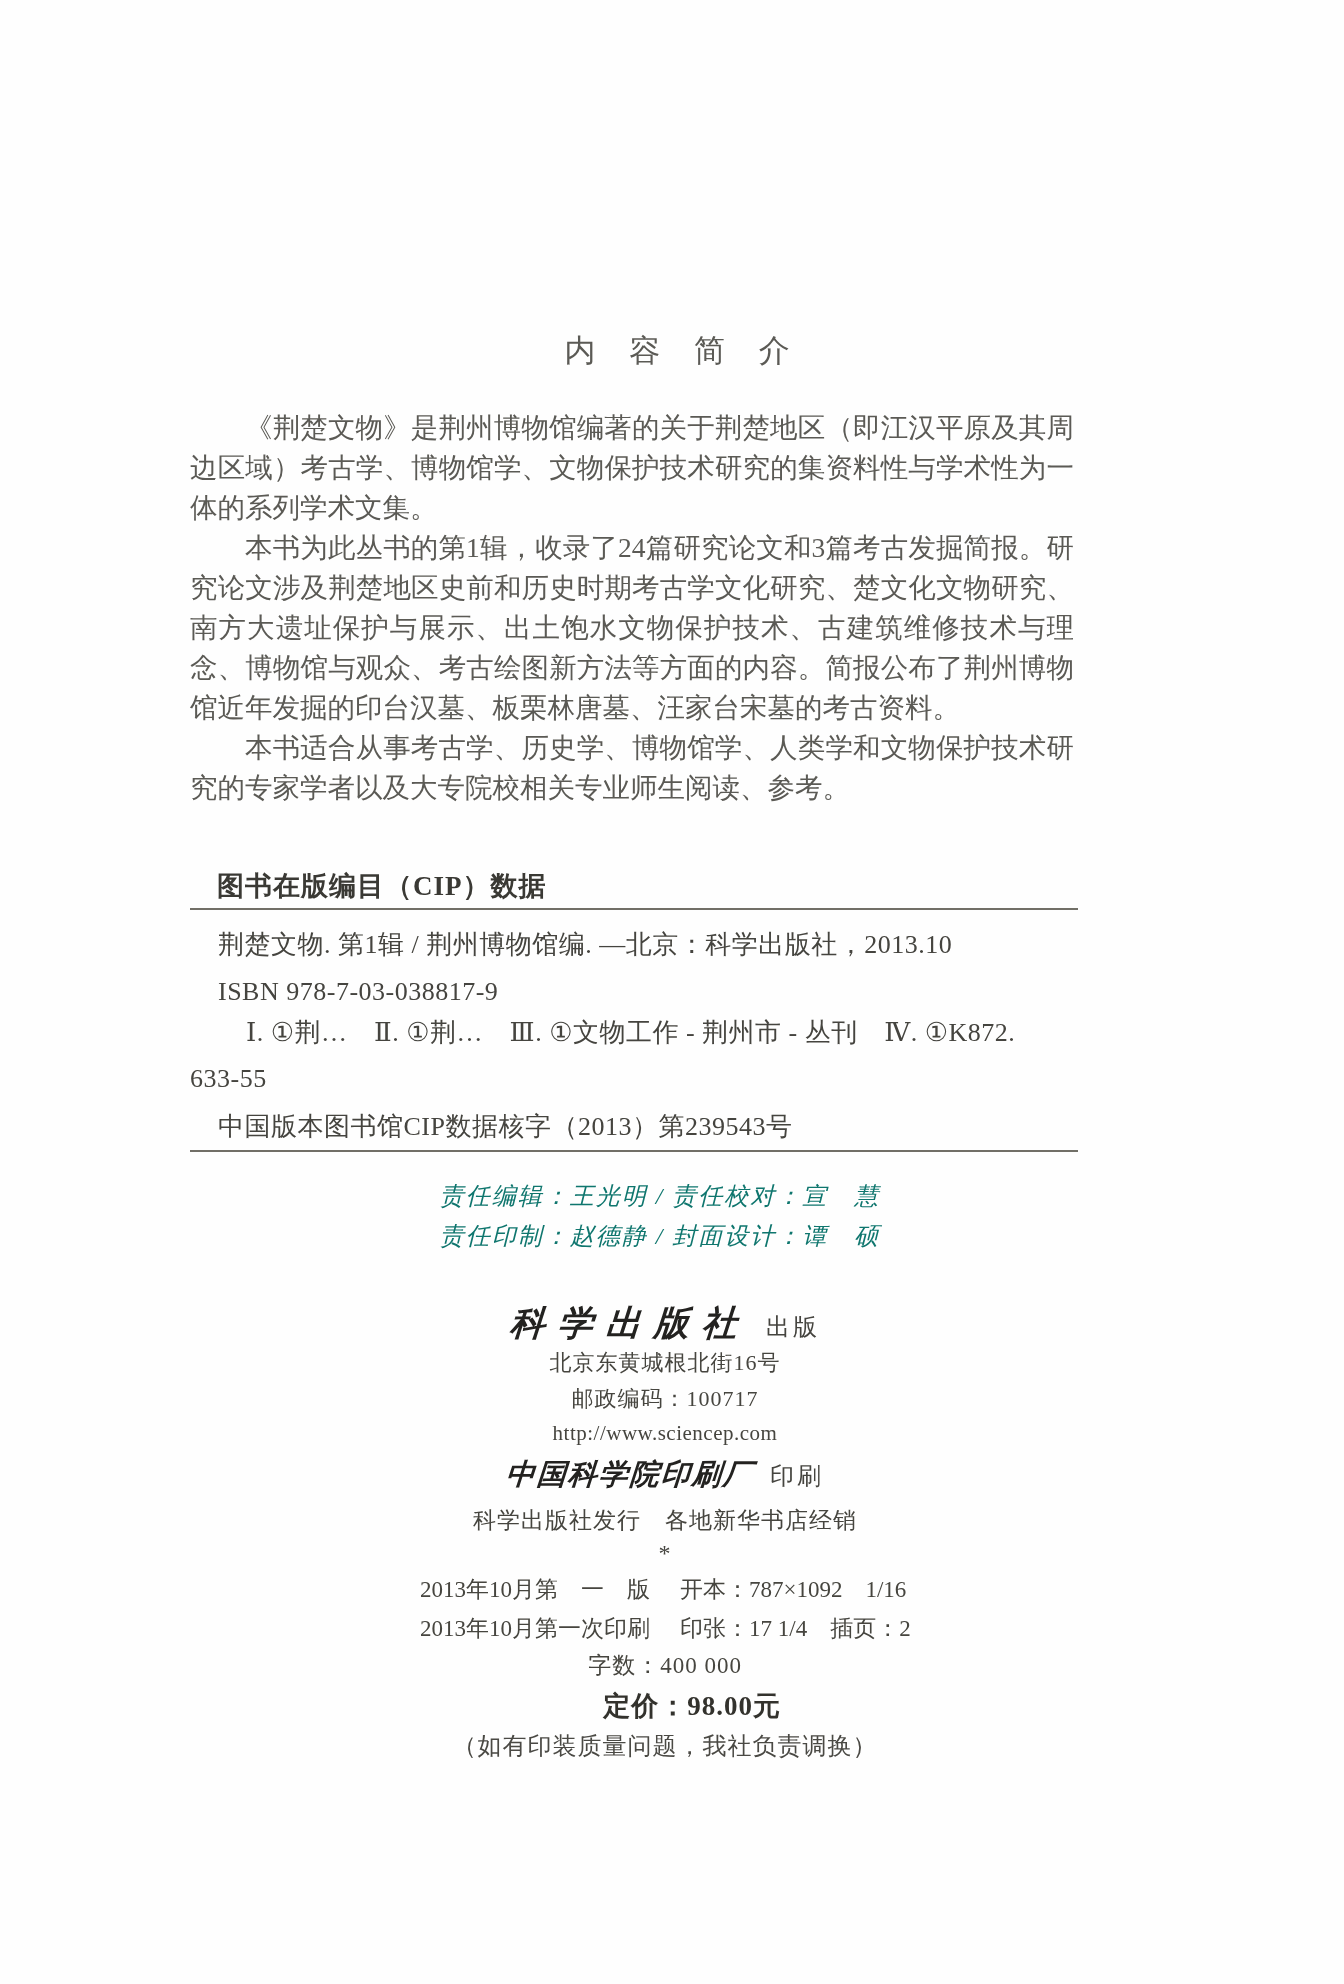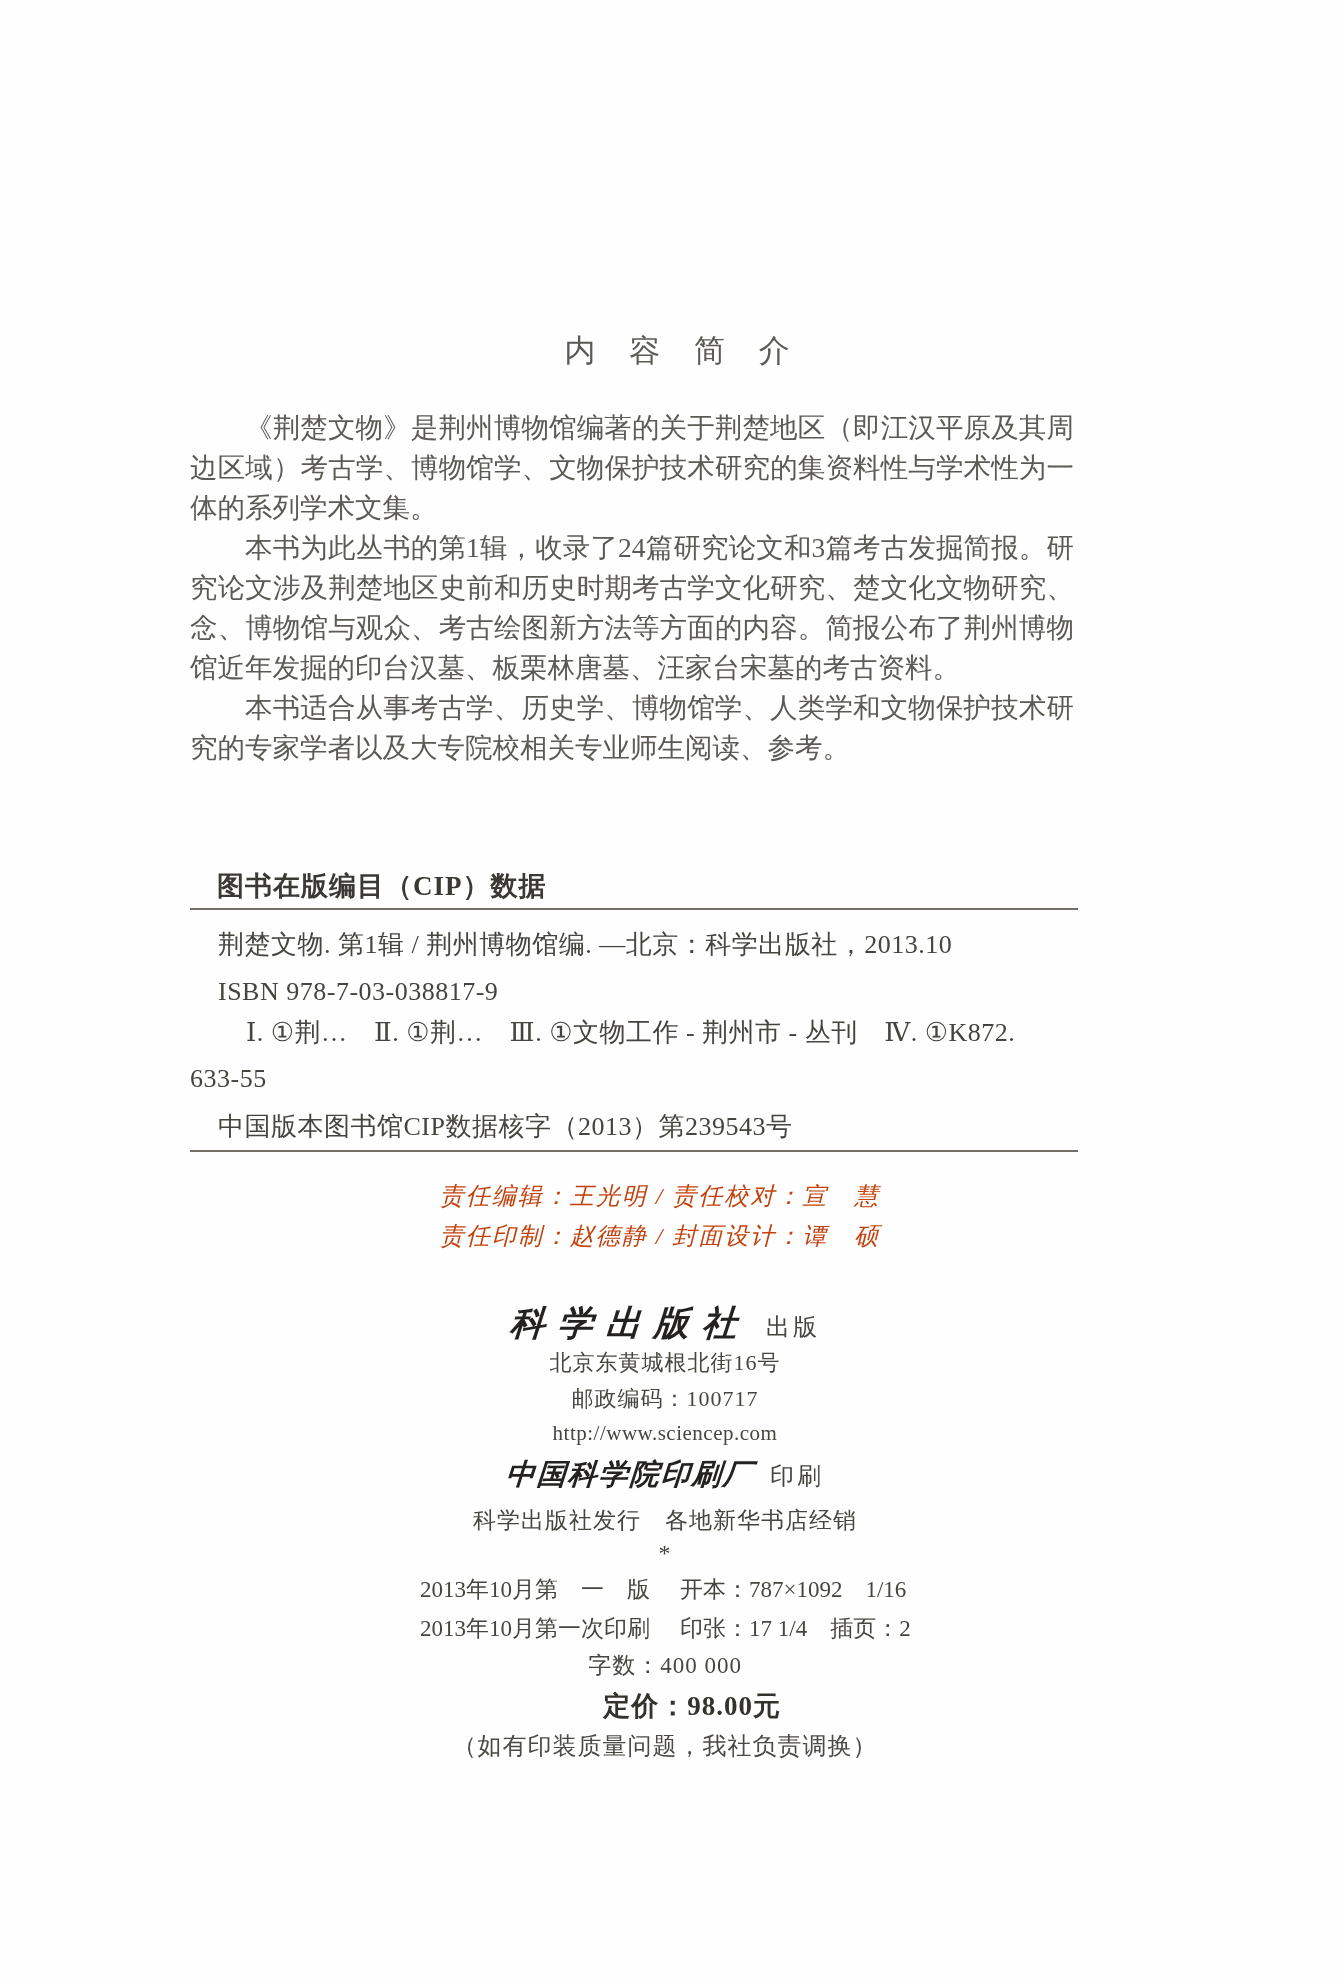--- a/index.html
+++ b/index.html
@@ -51,21 +51,21 @@
   .cip-title    { top: 928px; }
   .cip-isbn     { top: 975px; }
   .cip-class    { top: 1016px; left: 246px; }
   .cip-class2   { top: 1062px; left: 190px; }
   .cip-record   { top: 1110px; }
   
   .credit-line {
     position: absolute; left: 0; width: 1320px;
     text-align: center;
     font-size: 24px; font-style: italic;
-    color: #c2410c; letter-spacing: 2px;
+    color: #0f766e; letter-spacing: 2px;
   }
   .credit-1 { top: 1180px; }
   .credit-2 { top: 1220px; }
   
   .col-line {
     position: absolute; left: 0; width: 1330px;
     text-align: center;
     font-size: 22px; color: #46453f;
     letter-spacing: 1px;
   }
@@ -100,20 +100,21 @@
 <div class="page">
 
   <div class="intro-title">内 容 简 介</div>
 
   <div class="intro-block">
     <div class="iline ind j">《荆楚文物》是荆州博物馆编著的关于荆楚地区（即江汉平原及其周</div>
     <div class="iline j">边区域）考古学、博物馆学、文物保护技术研究的集资料性与学术性为一</div>
     <div class="iline">体的系列学术文集。</div>
     <div class="iline ind j">本书为此丛书的第1辑，收录了24篇研究论文和3篇考古发掘简报。研</div>
     <div class="iline j">究论文涉及荆楚地区史前和历史时期考古学文化研究、楚文化文物研究、</div>
+    <div class="iline j">南方大遗址保护与展示、出土饱水文物保护技术、古建筑维修技术与理</div>
     <div class="iline j">念、博物馆与观众、考古绘图新方法等方面的内容。简报公布了荆州博物</div>
     <div class="iline">馆近年发掘的印台汉墓、板栗林唐墓、汪家台宋墓的考古资料。</div>
     <div class="iline ind j">本书适合从事考古学、历史学、博物馆学、人类学和文物保护技术研</div>
     <div class="iline">究的专家学者以及大专院校相关专业师生阅读、参考。</div>
   </div>
 
   <div class="cip-header">图书在版编目（CIP）数据</div>
   <div class="rule rule-1"></div>
 
   <div class="cip-line cip-title">荆楚文物. 第1辑 / 荆州博物馆编. —北京：科学出版社，2013.10</div>

